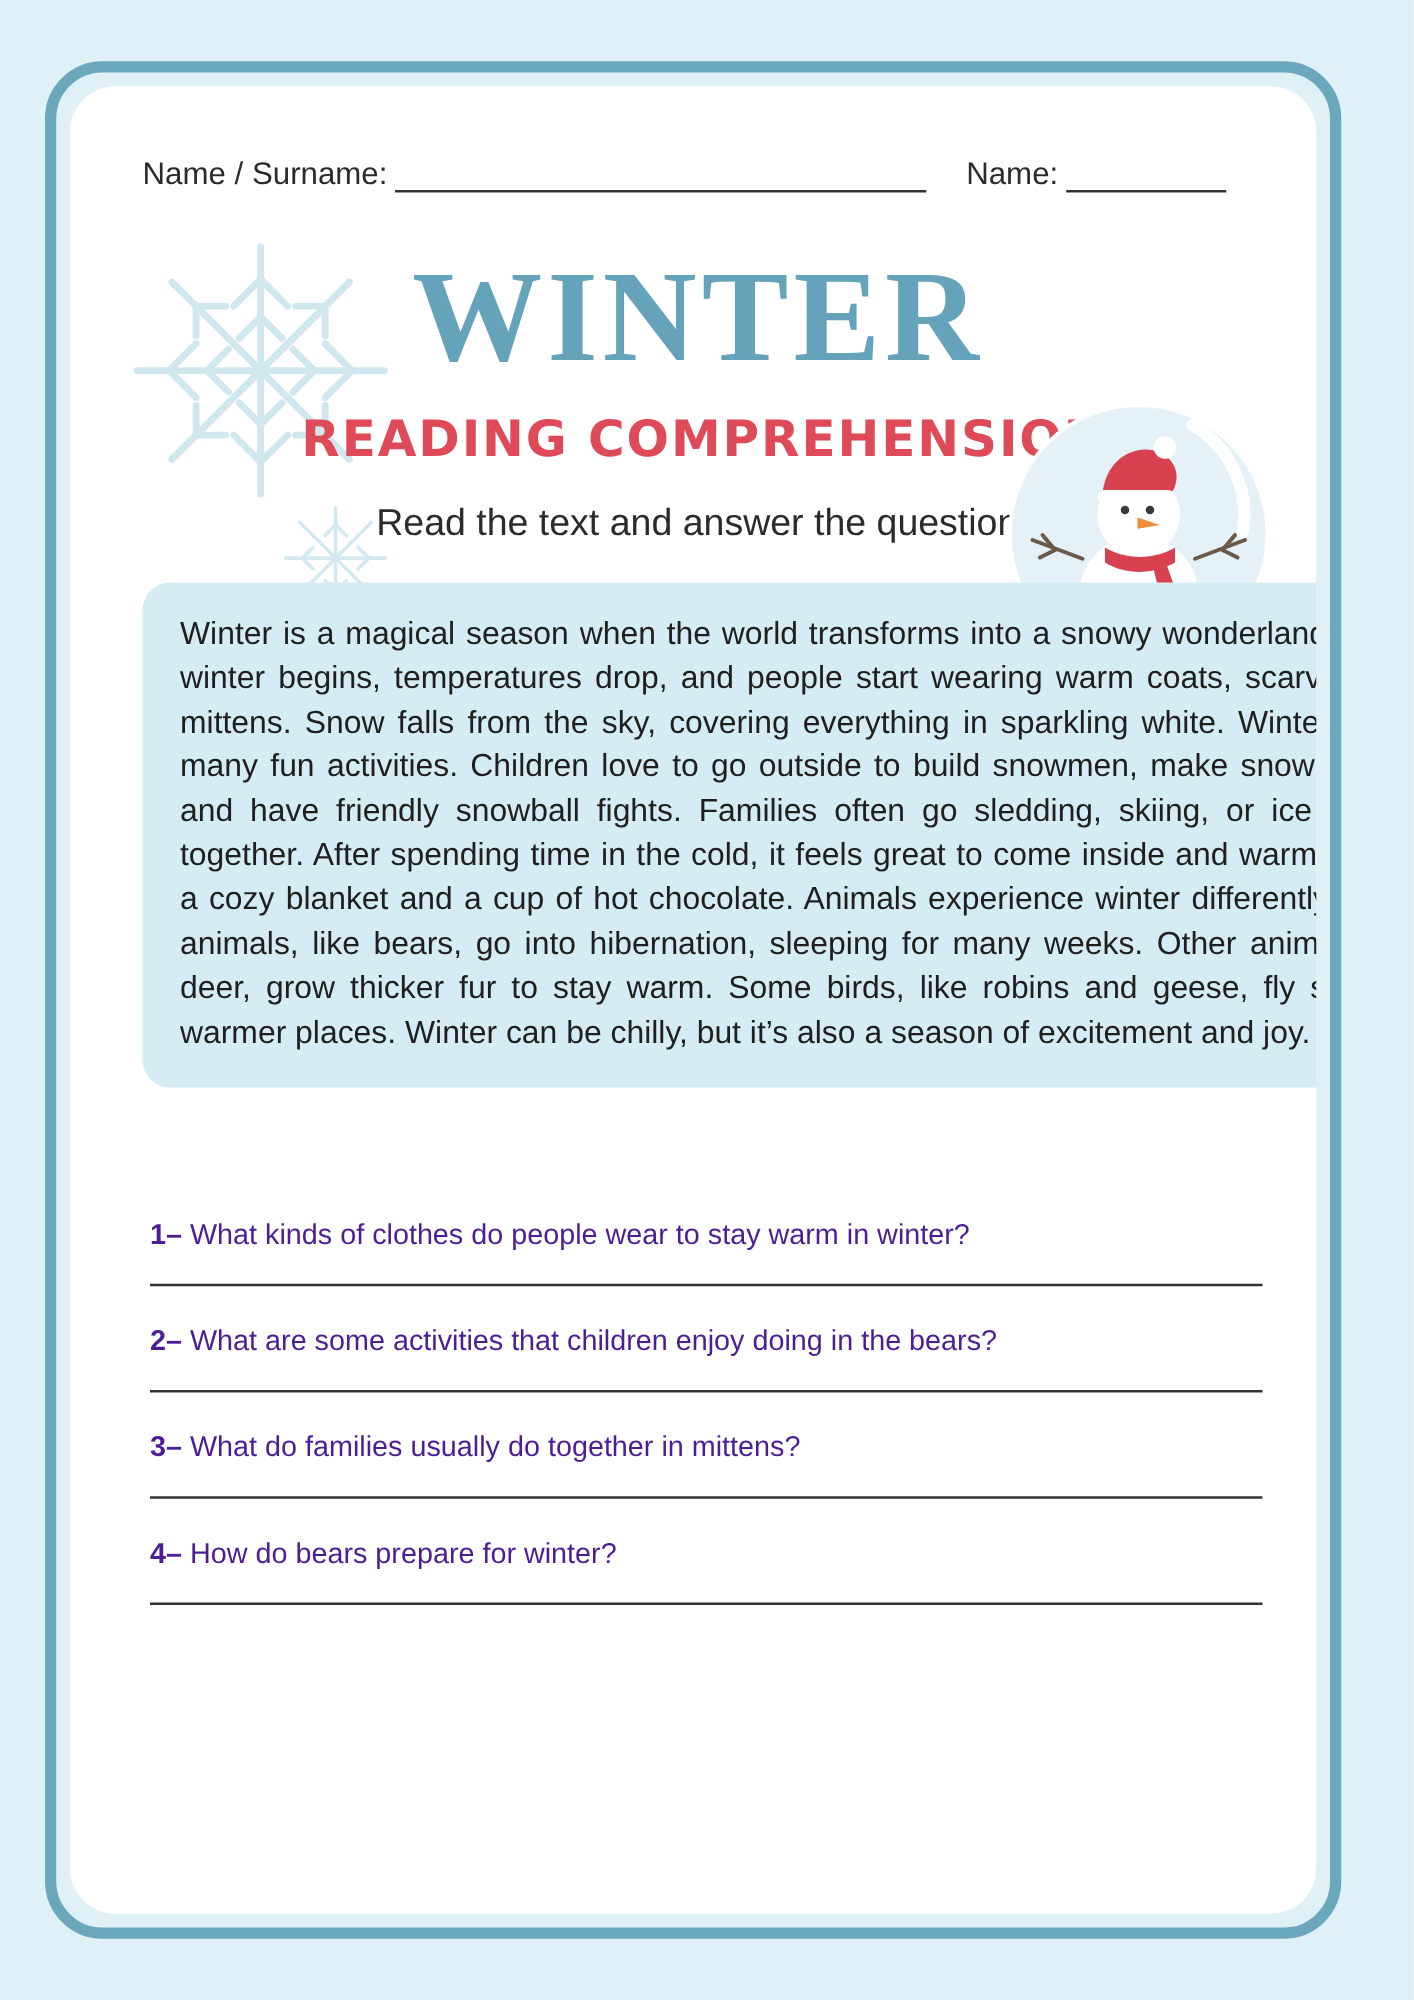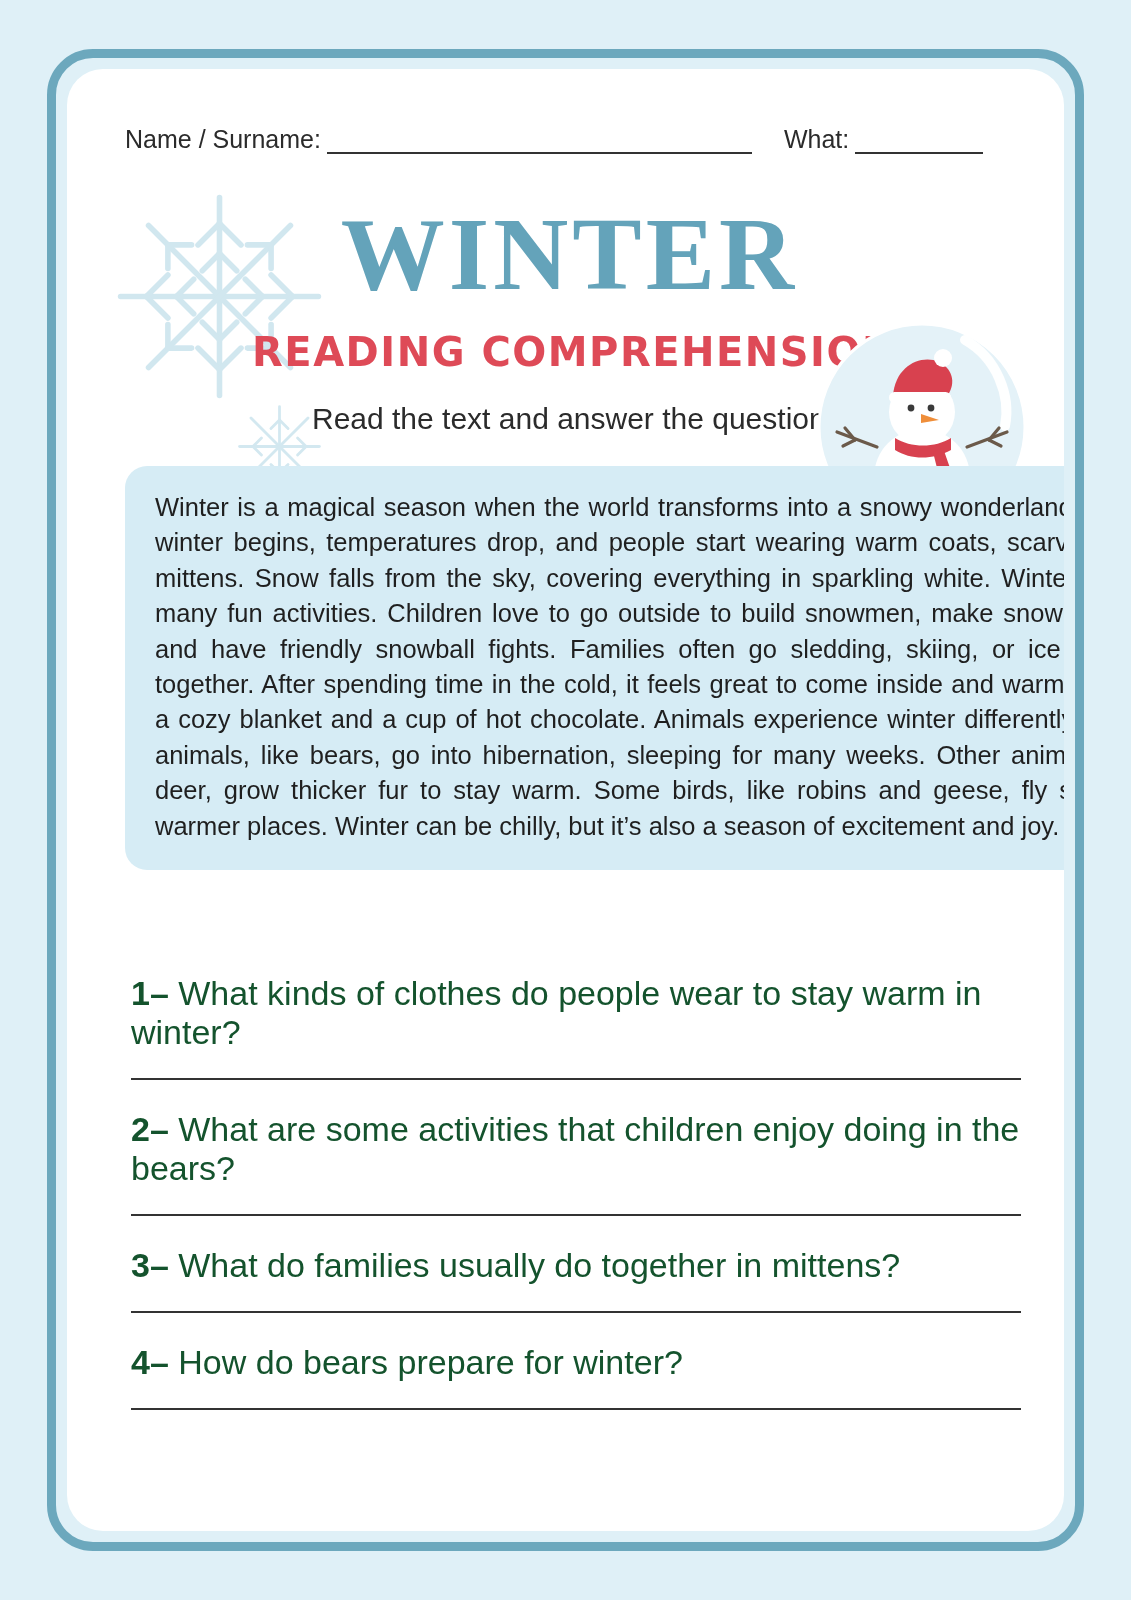--- a/index.html
+++ b/index.html
@@ -7,21 +7,21 @@
   body {
     width: 1131px;
     height: 1600px;
     background: #dff0f7;
     font-family: "Liberation Sans", sans-serif;
     overflow: hidden;
   }
 
   .page-outer {
     position: absolute;
-    left: 47px;
+    left: 36px;
     top: 49px;
     width: 1037px;
     height: 1502px;
     border: 9px solid #6ca8bd;
     border-radius: 46px;
     background: #dff0f7;
     padding: 11px;
   }
   .page-inner {
     width: 100%;
@@ -143,42 +143,42 @@
 
   
   .questions {
     position: absolute;
     left: 58px;
     top: 905px;
     width: 900px;
   }
   .q-item { margin-bottom: 6px; }
   .q-text {
-    font-size: 34px;
-    color: #14532d;
+    font-size: 23px;
+    color: #4c1d95;
     padding-left: 6px;
     margin-bottom: 26px;
   }
   .q-num { font-weight: bold; }
   .answer-line {
     border-bottom: 2px solid #333;
     height: 0;
     margin: 0 4px 30px 6px;
   }
 </style>
 </head>
 <body>
 
 <div class="page-outer">
   <div class="page-inner">
 
     <div class="name-row">
       <span class="name-label">Name / Surname:</span>
       <span class="rule rule-name"></span>
-      <span class="date-label">What:</span>
+      <span class="date-label">Name:</span>
       <span class="rule rule-date"></span>
     </div>
 
     <div class="title-wrap">
 
       <svg class="flake-big" viewBox="0 0 100 100">
         <g stroke="#cfe6ef" stroke-width="2.6" fill="none" stroke-linecap="round">
           <line x1="50" y1="4" x2="50" y2="96"></line>
           <line x1="4" y1="50" x2="96" y2="50"></line>
           <line x1="17" y1="17" x2="83" y2="83"></line>

